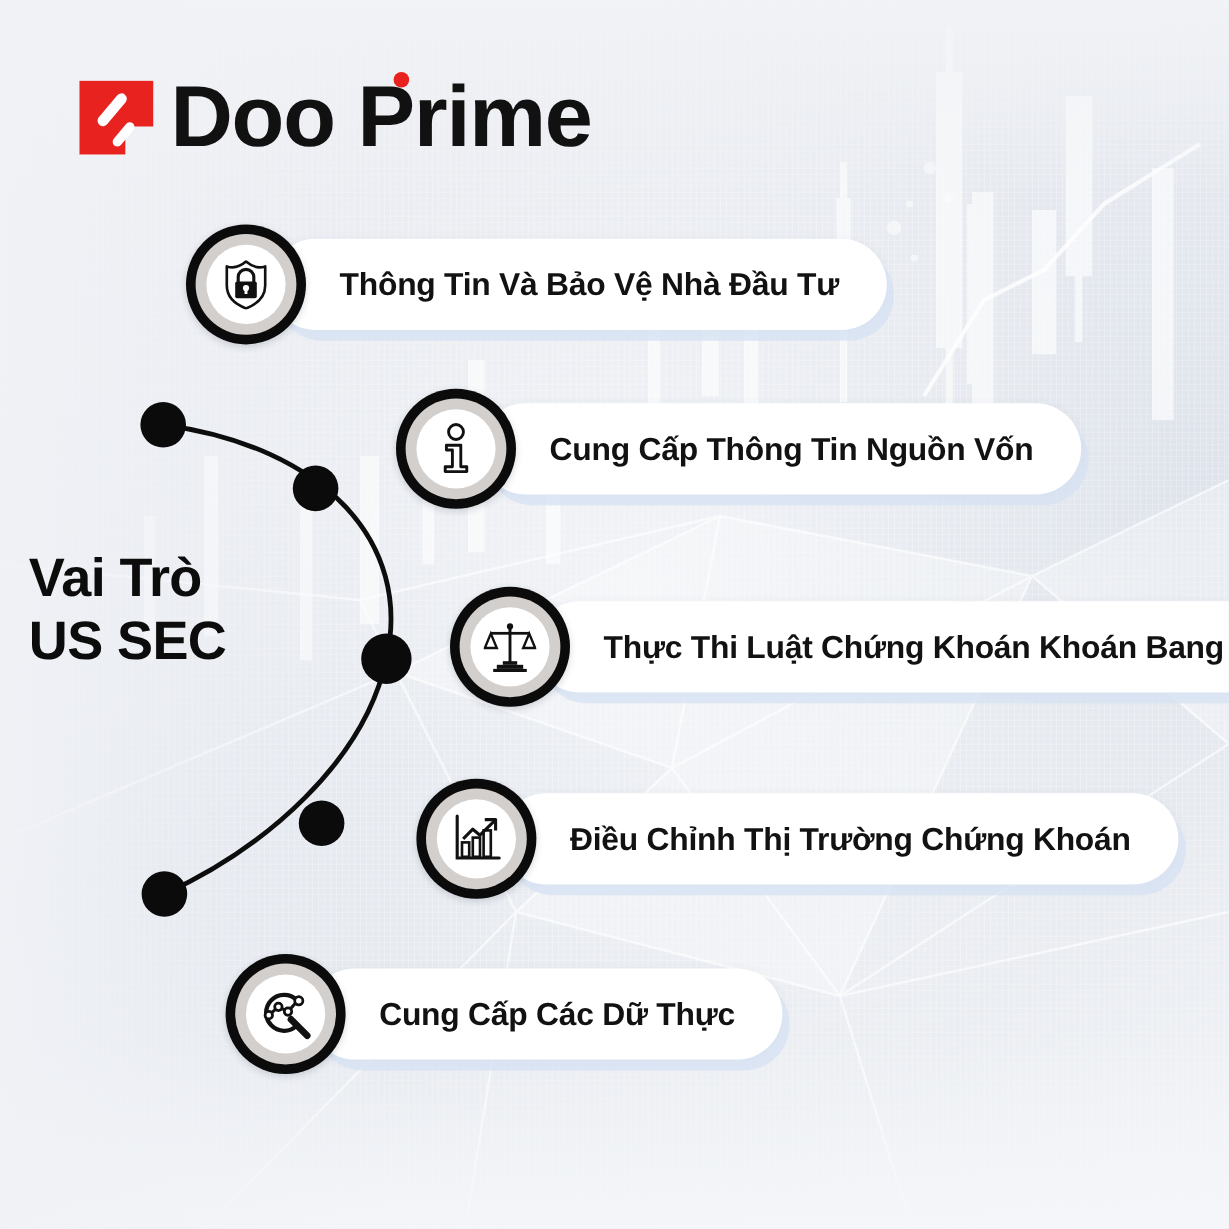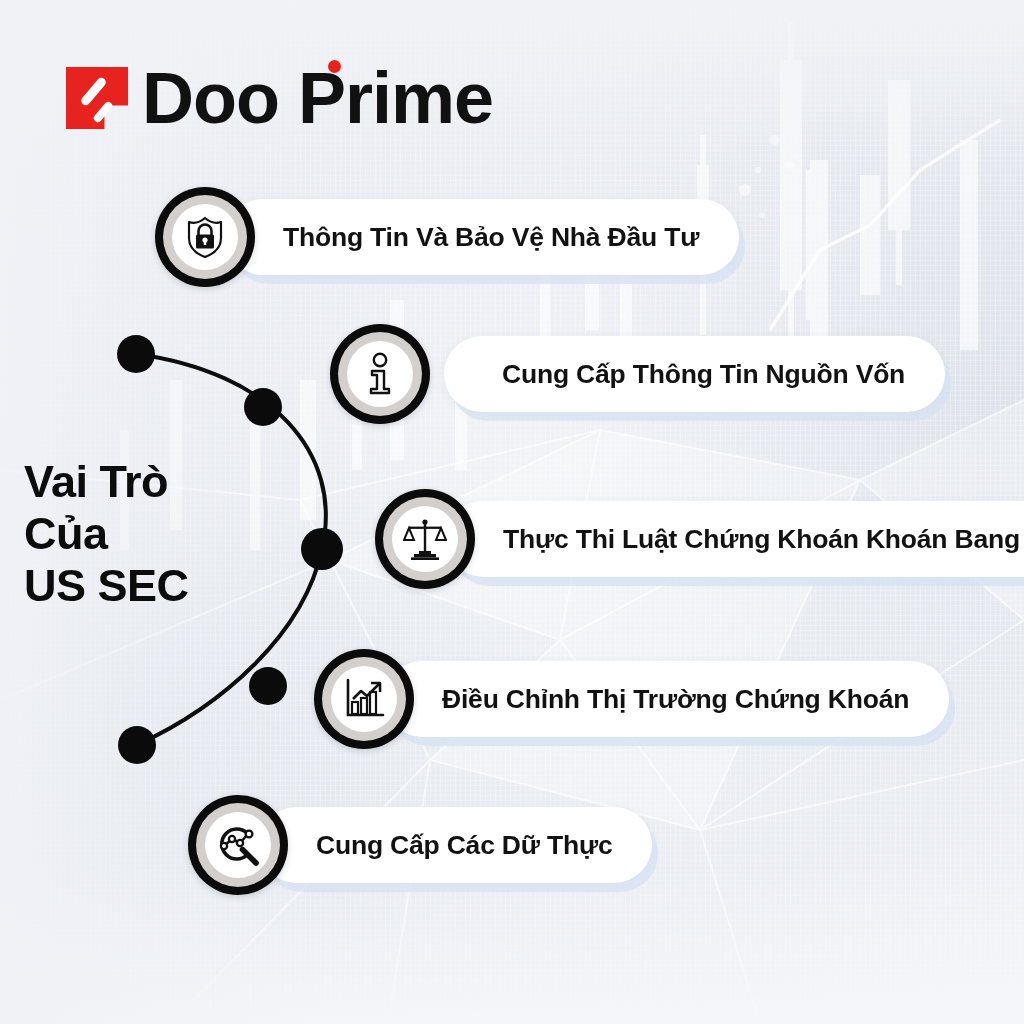--- a/index.html
+++ b/index.html
@@ -191,21 +191,20 @@
     <path d="M136 354 C 270 372, 344 452, 322 549 C 304 634, 222 706, 137 745" stroke="#0d0d0d" stroke-width="4" fill="none" stroke-linecap="round"></path>
     <circle cx="136" cy="354" r="19" fill="#0b0b0b"></circle>
     <circle cx="263" cy="407" r="19" fill="#0b0b0b"></circle>
     <circle cx="322" cy="549" r="21" fill="#0b0b0b"></circle>
     <circle cx="268" cy="686" r="19" fill="#0b0b0b"></circle>
     <circle cx="137" cy="745" r="19" fill="#0b0b0b"></circle>
   </svg>
 
   <div id="title">
     <div>Vai Trò</div>
-    <div>Của</div>
     <div>US SEC</div>
   </div>
 
   <div class="row" style="left:155px;top:187px;align-items:center;">
     <div class="badge">
       <div class="ring">
           <div class="core">
         <svg width="40" height="42" viewBox="0 0 40 42">
           <path d="M20 2 C27 8, 33 7, 36 6 L36 22 C36 32, 28 38, 20 41 C12 38, 4 32, 4 22 L4 6 C7 7, 13 8, 20 2 Z" fill="none" stroke="#111" stroke-width="2.2" stroke-linejoin="round"></path>
           <path d="M13.5 19 L13.5 15 A6.5 6.5 0 0 1 26.5 15 L26.5 19" fill="none" stroke="#111" stroke-width="2.6"></path>
@@ -214,21 +213,21 @@
           <rect x="18.8" y="24" width="2.4" height="5" fill="#fff"></rect>
         </svg>
       </div>
         </div>
     </div>
     <div class="pill">
       <span>Thông Tin Và Bảo Vệ Nhà Đầu Tư</span>
     </div>
   </div>
 
-  <div class="row" style="left:330px;top:324px;gap:44px;">
+  <div class="row" style="left:330px;top:324px;">
     <div class="badge">
       <div class="ring">
           <div class="core">
         <svg width="34" height="44" viewBox="0 0 34 44">
           <circle cx="17" cy="8" r="6.2" fill="none" stroke="#111" stroke-width="2.4"></circle>
           <path d="M9 19 L21 19 L21 37 L26 37 L26 41 L8 41 L8 37 L14 37 L14 23 L9 23 Z" fill="none" stroke="#111" stroke-width="2.4" stroke-linejoin="round"></path>
         </svg>
       </div>
         </div>
     </div>
@@ -252,21 +251,21 @@
           <rect x="8" y="40.4" width="28" height="2.6" fill="#111"></rect>
         </svg>
       </div>
         </div>
     </div>
     <div class="pill">
       <span>Thực Thi Luật Chứng Khoán Khoán Bang</span>
     </div>
   </div>
 
-  <div class="row" style="left:314px;top:649px;">
+  <div class="row" style="left:347px;top:649px;">
     <div class="badge">
       <div class="ring">
           <div class="core">
         <svg width="42" height="42" viewBox="0 0 42 42">
           <path d="M5 2 L5 37 L40 37" fill="none" stroke="#111" stroke-width="2.6" stroke-linecap="round"></path>
           <rect x="9" y="24" width="6" height="12" fill="none" stroke="#111" stroke-width="2.2"></rect>
           <rect x="18" y="20" width="6" height="16" fill="none" stroke="#111" stroke-width="2.2"></rect>
           <rect x="27" y="14" width="6" height="22" fill="none" stroke="#111" stroke-width="2.2"></rect>
           <path d="M10 21 L18 13 L24 18 L36 6" fill="none" stroke="#111" stroke-width="2.6" stroke-linejoin="round"></path>
           <path d="M28 5 L37 5 L37 14" fill="none" stroke="#111" stroke-width="2.6" stroke-linejoin="round"></path>

